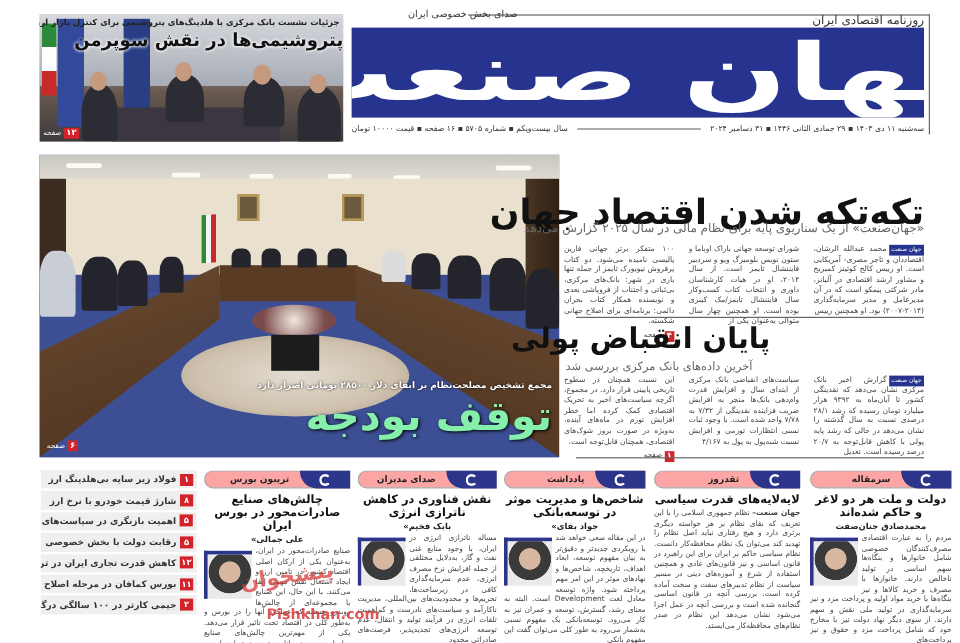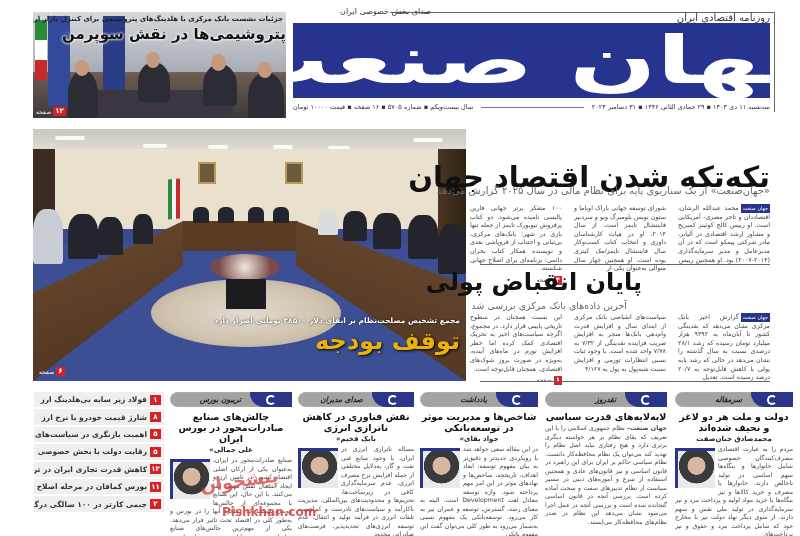--- a/index.html
+++ b/index.html
@@ -58,21 +58,21 @@
   .big-photo .flag { position:absolute; left:135px; top:50px; width:12px; height:40px; background:linear-gradient(90deg,#2a8a3a 0 33%,#f4f4f4 33% 66%,#c62a2a 66%); transform:skewY(-4deg); }
   .big-photo .carpet { position:absolute; left:0; top:115px; width:100%; height:140px; background:#3c4f94; }
   .big-photo .rug { position:absolute; left:118px; top:150px; width:190px; height:68px; border-radius:50%; background:radial-gradient(ellipse,#e2dbd0 0%,#cfc2ae 60%,#a8998a 100%); }
   .big-photo .flowers { position:absolute; left:177px; top:125px; width:70px; height:26px; border-radius:50%; background:radial-gradient(circle,#f2e8e0 0%,#7a4a4a 70%); }
   .big-photo .stand { position:absolute; left:193px; top:150px; width:40px; height:30px; background:#1c1c1f; }
   .big-photo .deskL { position:absolute; left:0; top:92px; width:150px; height:160px; background:linear-gradient(160deg,#6b4a30,#4b321f); clip-path:polygon(0 45%,100% 0,100% 28%,0 100%); }
   .big-photo .deskR { position:absolute; right:0; top:92px; width:170px; height:160px; background:linear-gradient(200deg,#6b4a30,#4b321f); clip-path:polygon(0 0,100% 40%,100% 100%,0 28%); }
   .big-photo .deskBack { position:absolute; left:150px; top:92px; width:115px; height:30px; background:#5a3c25; }
   .big-photo .ppl { position:absolute; border-radius:40% 40% 8% 8%; background:#24252c; }
   .big-caption { position:absolute; right:6px; top:187px; font-size:7.5px; color:#fff; font-weight:bold; white-space:nowrap; text-shadow:0 0 2px #000; }
-  .big-headline { position:absolute; right:6px; top:198px; font-size:24px; color:#eab308; font-weight:bold; white-space:nowrap; text-shadow:1px 1px 3px #000;text-align:center; }
+  .big-headline { position:absolute; right:6px; top:198px; font-size:34px; color:#86efac; font-weight:bold; white-space:nowrap; text-shadow:1px 1px 3px #000;text-align:center; }
   .big-badge { position:absolute; left:6px; bottom:5px; }
 
   
   .lead-head { position:absolute; right:30px; top:138px; font-size:29px; font-weight:bold; color:#111; white-space:nowrap;margin-top:22px; }
   .lead-sub { position:absolute; right:30px; top:185px; font-size:10px; color:#666; white-space:nowrap; }
   .cols { position:absolute; display:flex; gap:12px; direction:rtl; }
   .col { font-size:6.3px; line-height:8.6px; color:#444; text-align:justify; }
   .byline-tag { display:inline-block; background:#26348f; color:#fff; font-size:5px; padding:0 2px; margin-left:2px; }
   .col-badge { margin-top:3px; display:flex; align-items:center; gap:2px; font-size:6px; color:#444; }
   .col-badge .num { background:#d2232a; color:#fff; font-weight:bold; padding:0 2px; font-size:7px; line-height:9px; }
@@ -82,21 +82,21 @@
   .second-sub { position:absolute; right:173px; top:300px; font-size:9.5px; color:#666; white-space:nowrap; }
 
   
   .reads-box { position:absolute; left:34px; top:392px; width:130px; height:140px; }
   .reads-title { height:16px; background:#2b3589; color:#fff; font-size:8px; font-weight:bold; display:flex; align-items:center; justify-content:flex-start; padding-right:8px; }
   .reads-list { list-style:none; }
   .reads-item { display:flex; align-items:center; gap:3px; height:17.4px; font-size:7.5px; font-weight:bold; color:#333; background:#efefef; border-bottom:2px solid #fff; padding-right:3px; white-space:nowrap; overflow:hidden; }
   .reads-item .num { background:#d2232a; color:#fff; font-size:7px; width:11px; height:10px; display:inline-flex; align-items:center; justify-content:center; flex:none; }
 
   .opinion { position:absolute; top:392px; height:144px; overflow:hidden; }
-  .op-header { position:relative; height:15px; border:1px solid #aaa; border-radius:8px 0 0 8px; background:#a3a3a3; display:flex; align-items:center;font-style:italic; }
+  .op-header { position:relative; height:15px; border:1px solid #aaa; border-radius:8px 0 0 8px; background:#fca5a5; display:flex; align-items:center; }
   .op-tab { position:absolute; right:-1px; top:-1px; height:15px; width:42px; background:#2b3589; border-radius:0 0 0 14px; display:flex; align-items:center; justify-content:center; }
   .op-tab .logo-dot { width:10px; height:10px; border-radius:50%; border:2px solid #fff; border-right-color:transparent; }
   .op-label { position:absolute; right:50px; font-size:7.5px; font-weight:bold; color:#222; white-space:nowrap; }
   .op-title { text-align:center; font-size:9.5px; font-weight:bold; color:#111; line-height:11px; margin-top:4px; }
   .op-author { text-align:center; font-size:7px; font-weight:bold; color:#222; margin-top:2px; }
   .op-body { font-size:6.2px; line-height:8.5px; color:#444; text-align:justify; margin-top:2px; }
   .op-photo { float:left; width:40px; height:40px; margin:3px 3px 2px 0; border-top:3px solid #2b3589; border-left:3px solid #2b3589; background:radial-gradient(circle at 50% 40%,#d8b7a0 0 30%,#3a3a3a 32% 60%,#eaeaea 62%); }
 
   .watermark { position:absolute; left:200px; top:470px; font-size:18px; font-weight:bold; color:#d63b3b; opacity:0.75; white-space:nowrap; direction:ltr; transform:rotate(-8deg); }
   .watermark-url { position:absolute; left:222px; top:505px; font-size:12px; font-weight:bold; color:#d63b3b; opacity:0.85; white-space:nowrap; direction:ltr; }
@@ -254,21 +254,21 @@
   </ul>
 </div>
 
 <div class="opinion" style="left:675px;width:118px;">
   <div class="op-header">
     <div class="op-tab">
         <span class="logo-dot"></span>
       </div>
     <span class="op-label">سرمقاله</span>
   </div>
-  <div class="op-title">دولت و ملت هر دو لاغر و نحیف شده‌اند</div>
+  <div class="op-title">دولت و ملت هر دو لاغر و حاکم شده‌اند</div>
   <div class="op-author">محمدصادق جنان‌صفت</div>
   <div class="op-body">
     <div class="op-photo"></div>
     <span>مردم را به عبارت اقتصادی مصرف‌کنندگان خصوصی شامل خانوارها و بنگاه‌ها سهم اساسی در تولید ناخالص دارند. خانوارها با مصرف و خرید کالاها و نیز بنگاه‌ها با خرید مواد اولیه و پرداخت مزد و نیز سرمایه‌گذاری در تولید ملی نقش و سهم دارند. از سوی دیگر نهاد دولت نیز با مخارج خود که شامل پرداخت مزد و حقوق و نیز پرداخت‌های</span>
   </div>
 </div>
 
 <div class="opinion" style="left:545px;width:122px;">
   <div class="op-header">
     <div class="op-tab">

